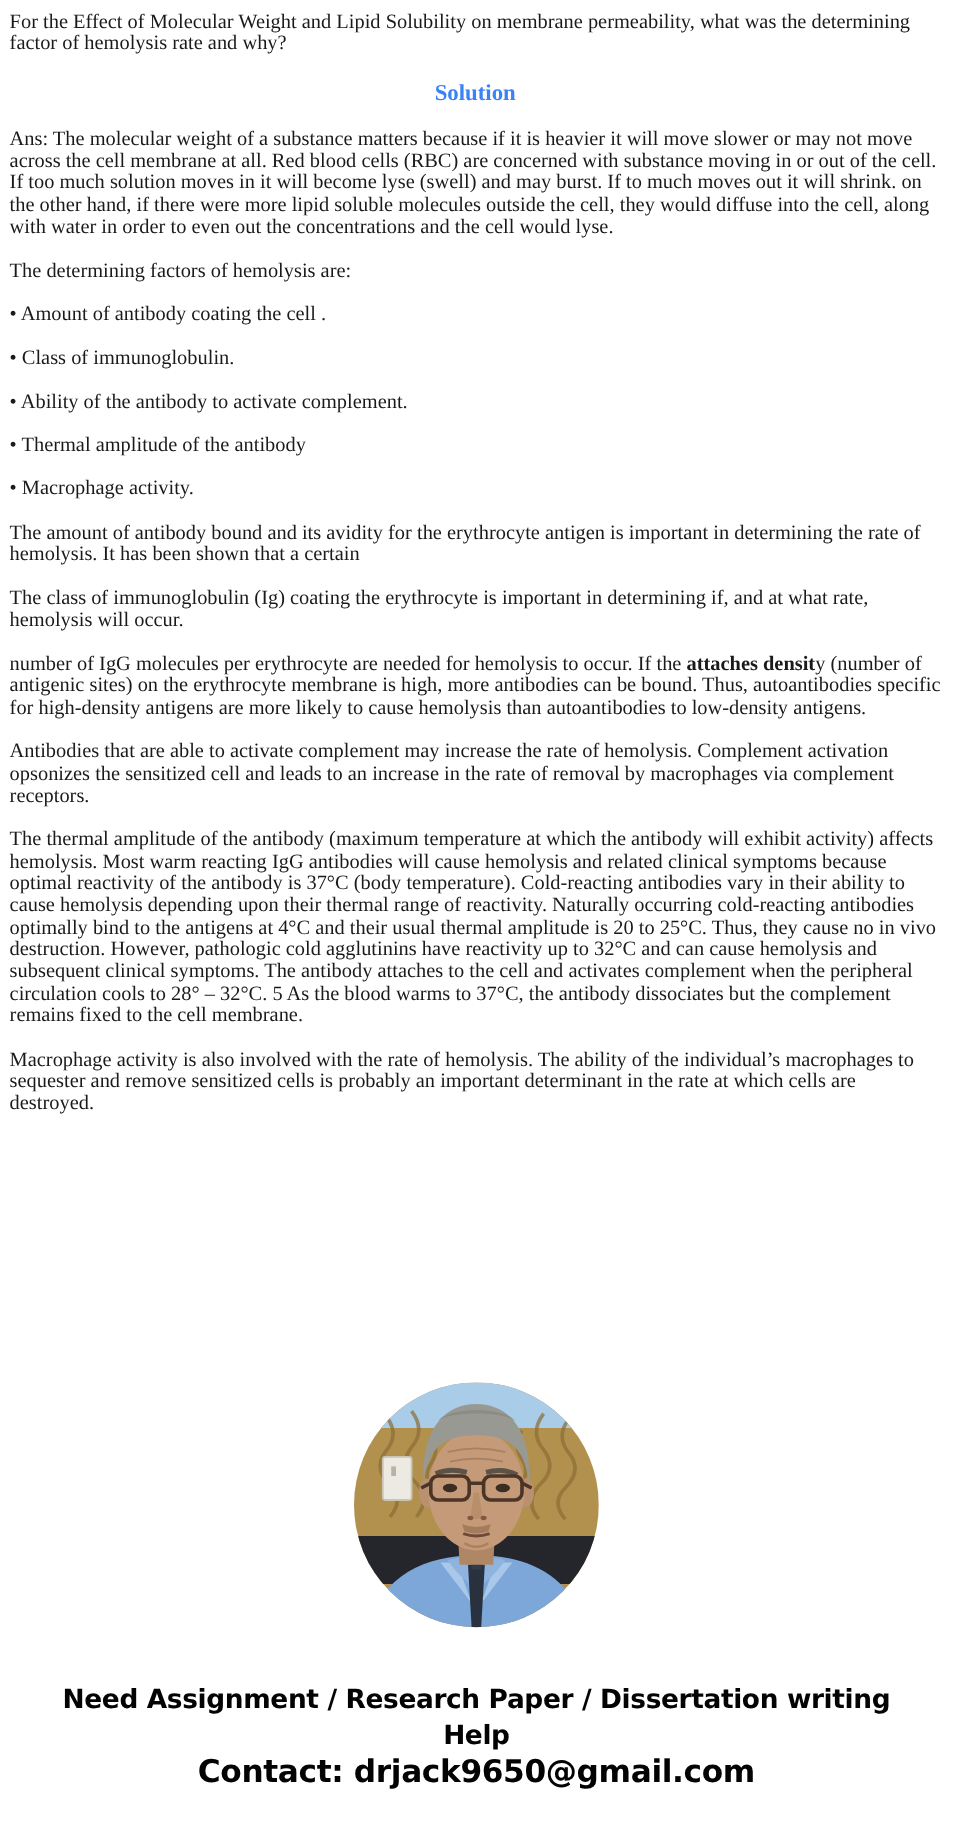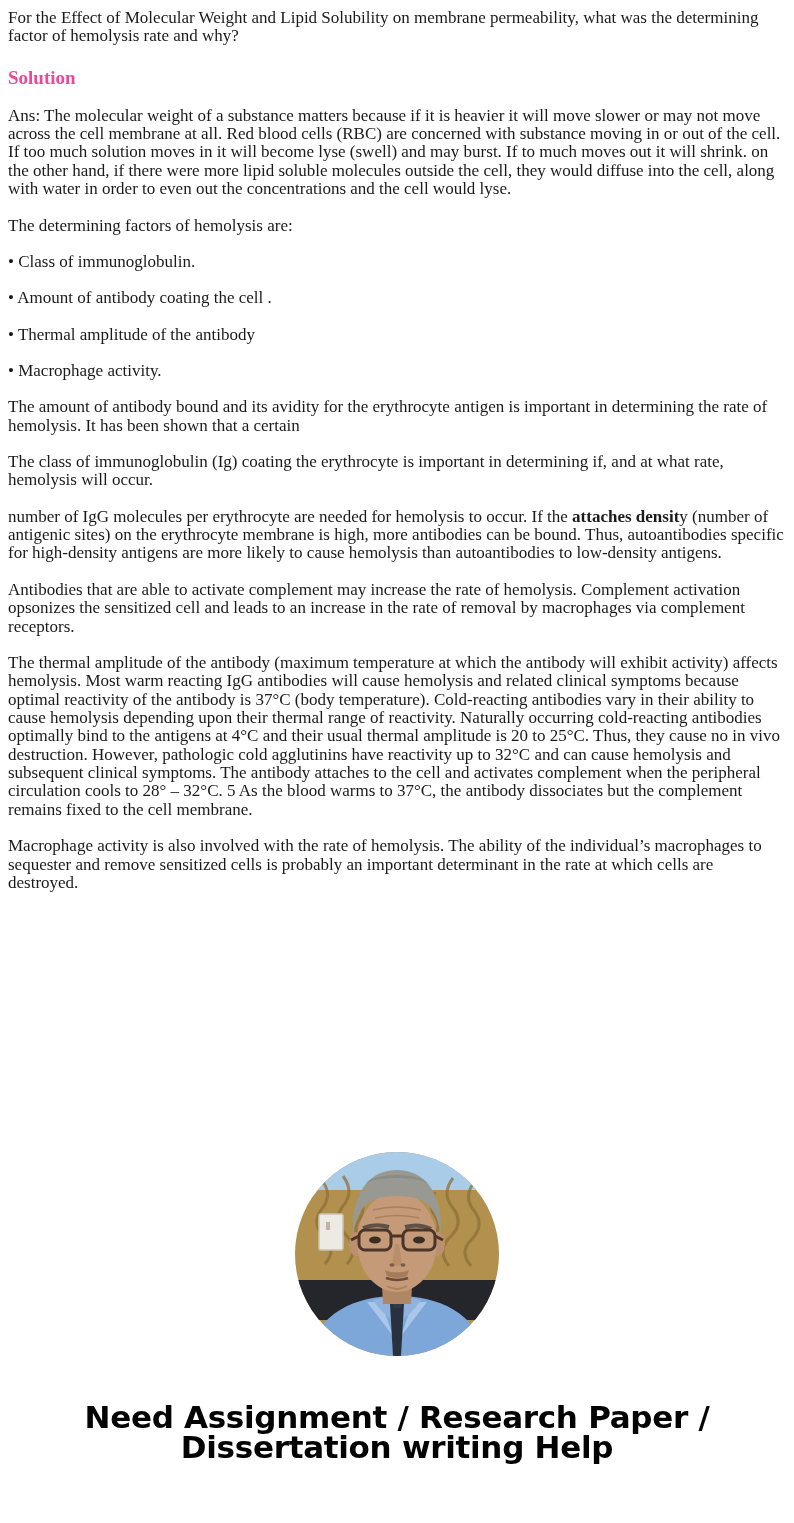--- a/index.html
+++ b/index.html
@@ -18,42 +18,43 @@
   .doc p {
     font-size: 17px;
     line-height: 1.08;
     margin: 18px 0;
   }
   .doc p:first-child { margin-top: 0; }
   .doc h3 {
     font-size: 19px;
     font-weight: bold;
     margin: 21px 0 18px 0;
-    color: #ec4899;
+    color: #3b82f6;
+    text-align: center;
   }
   .doc .bold-inline { font-weight: bold; }
   .avatar-wrap {
     position: absolute;
     left: 295px;
     top: 1152px;
     width: 204px;
     height: 204px;
   }
   .footer {
     position: absolute;
     left: 0;
     right: 0;
     top: 1402px;
     text-align: center;
     font-family: "DejaVu Sans", sans-serif;
     font-weight: bold;
     color: #030303;
   }
   .footer .footer-heading {
-    font-size: 31px;
+    font-size: 22px;
     line-height: 30px;
     max-width: 740px;
     margin: 0 auto;
     letter-spacing: -0.3px;
   }
   .footer .footer-contact {
     font-size: 26px;
     line-height: 30px;
     letter-spacing: -0.3px;
   }
@@ -63,22 +64,23 @@
 
 <div class="doc">
   <p>For the Effect of Molecular Weight and Lipid Solubility on membrane permeability, what was the determining factor of hemolysis rate and why?</p>
 
   <h3>Solution</h3>
 
   <p><span>Ans: The molecular weight of a substance matters because if it is heavier it will move slower or may not move across the cell membrane at all. Red blood cells (RBC) are concerned with substance moving in or out of the cell.</span><br><span>If too much solution moves in it will become lyse (swell) and may burst. If to much moves out it will shrink. on the other hand, if there were more lipid soluble molecules outside the cell, they would diffuse into the cell, along with water in order to even out the concentrations and the cell would lyse.</span></p>
 
   <p>The determining factors of hemolysis are:</p>
 
+  <p class="bullet">• Amount of antibody coating the cell .</p>
   <p class="bullet">• Class of immunoglobulin.</p>
-  <p class="bullet">• Amount of antibody coating the cell .</p>
+  <p class="bullet">• Ability of the antibody to activate complement.</p>
   <p class="bullet">• Thermal amplitude of the antibody</p>
   <p class="bullet">• Macrophage activity.</p>
 
   <p>The amount of antibody bound and its avidity for the erythrocyte antigen is important in determining the rate of hemolysis. It has been shown that a certain</p>
 
   <p>The class of immunoglobulin (Ig) coating the erythrocyte is important in determining if, and at what rate, hemolysis will occur.</p>
 
   <p><span>number of IgG molecules per erythrocyte are needed for hemolysis to occur. If the </span><span class="bold-inline">attaches densit</span><span>y (number of antigenic sites) on the erythrocyte membrane is high, more antibodies can be bound. Thus, autoantibodies specific for high-density antigens are more likely to cause hemolysis than autoantibodies to low-density antigens.</span></p>
 
   <p>Antibodies that are able to activate complement may increase the rate of hemolysis. Complement activation opsonizes the sensitized cell and leads to an increase in the rate of removal by macrophages via complement receptors.</p>
@@ -159,13 +161,14 @@
 
       <path d="M91,126 q11,4 22,0" stroke="#6e4a38" stroke-width="2.5" fill="none"></path>
 
       <path d="M92,134 q10,6 20,0" stroke="#ab8261" stroke-width="2" fill="none"></path>
     </g>
   </svg>
 </div>
 
 <div class="footer">
   <div class="footer-heading">Need Assignment / Research Paper / Dissertation writing Help</div>
+  <div class="footer-contact">Contact: drjack9650@gmail.com</div>
 </div>
 
 </body></html>

